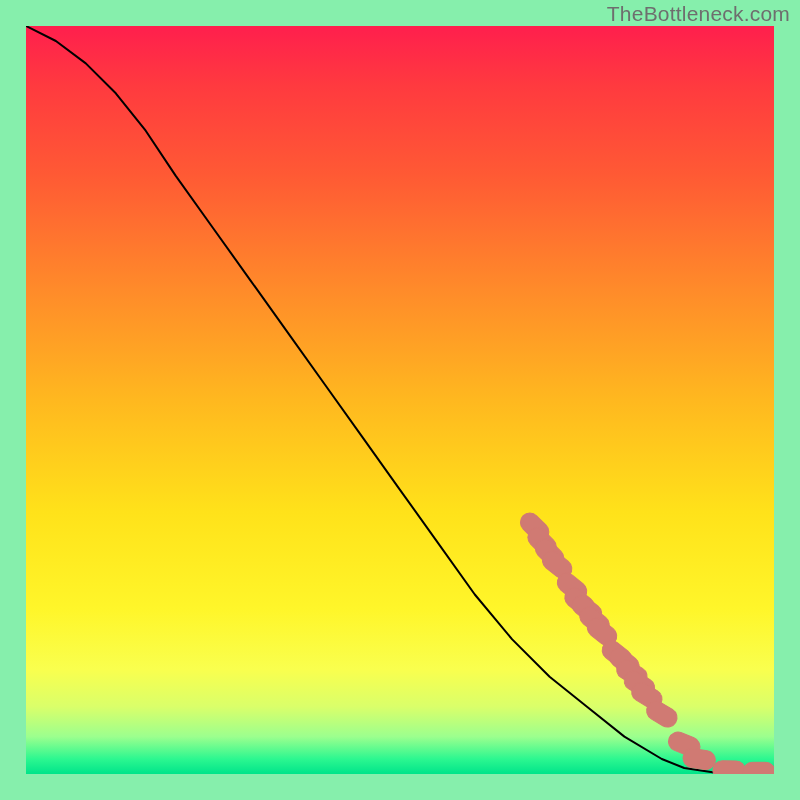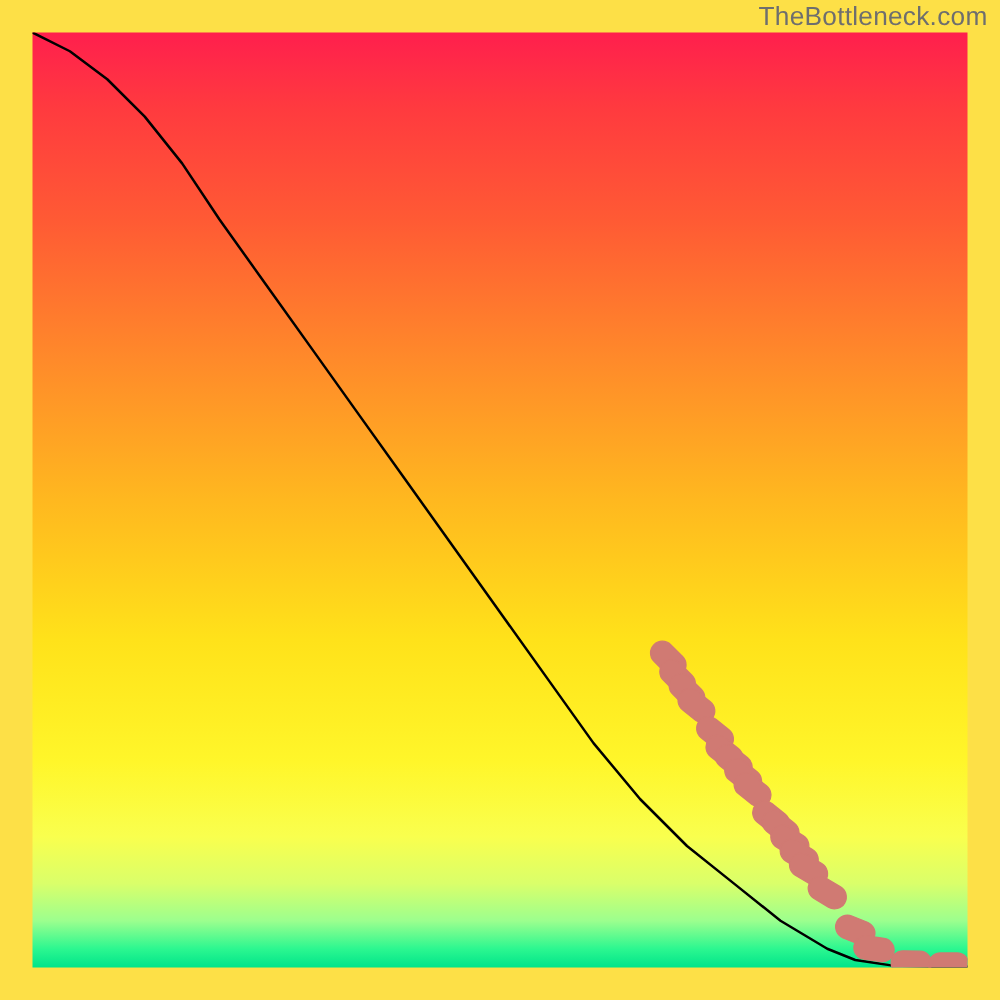--- a/index.html
+++ b/index.html
@@ -8,21 +8,21 @@
     width: 800px;
     height: 800px;
     background: #000;
     overflow: hidden;
     font-family: Arial, Helvetica, sans-serif;
   }
   .frame {
     position: relative;
     width: 800px;
     height: 800px;
-    background: #fde047;
+    background: #86efac;
   }
   .watermark {
     position: absolute;
     top: 2px;
     right: 10px;
     color: #6e6e6e;
     font-size: 21px;
     font-weight: 500;
     letter-spacing: 0.2px;
   }

